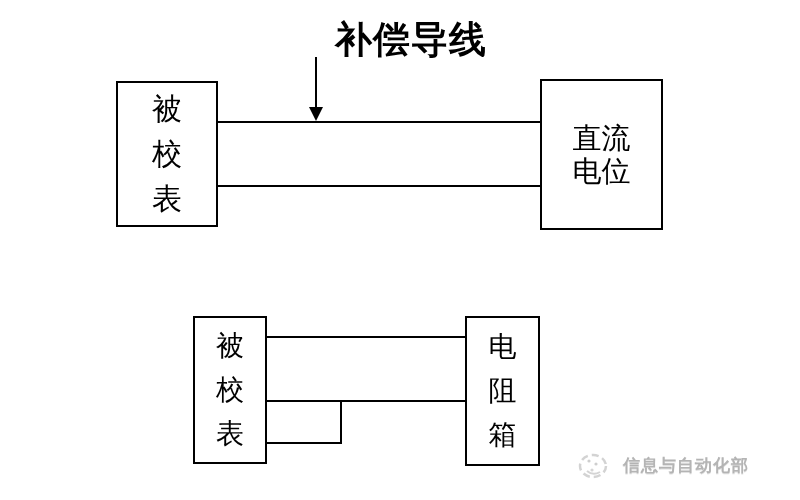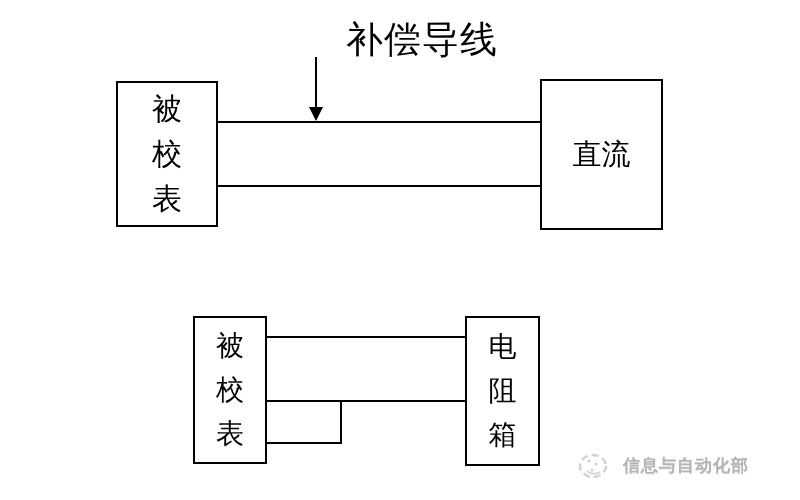--- a/index.html
+++ b/index.html
@@ -10,26 +10,26 @@
   }
   .canvas {
     position: relative;
     width: 800px;
     height: 500px;
     background: #ffffff;
     overflow: hidden;
   }
   .diagram-title {
     position: absolute;
-    left: 292px;
+    left: 281px;
     top: 21px;
     width: 260px;
     text-align: center;
     font-size: 37px;
-    font-weight: normal;
+    font-weight: bold;
     color: #000000;
     letter-spacing: 1px;
     line-height: 1;
     white-space: nowrap;
   }
   .box {
     position: absolute;
     border: 2px solid #000000;
     background: #ffffff;
     display: flex;
@@ -135,20 +135,21 @@
   </div>
 
   <div class="box box-top-left">
     <div class="line-txt">被</div>
     <div class="line-txt">校</div>
     <div class="line-txt">表</div>
   </div>
 
   <div class="box box-top-right">
     <div class="line-txt">直流</div>
+    <div class="line-txt">电位</div>
   </div>
 
   <div class="wire wire-h wire-top-1"></div>
   <div class="wire wire-h wire-top-2"></div>
 
   <div class="box box-bot-left">
     <div class="line-txt">被</div>
     <div class="line-txt">校</div>
     <div class="line-txt">表</div>
   </div>

